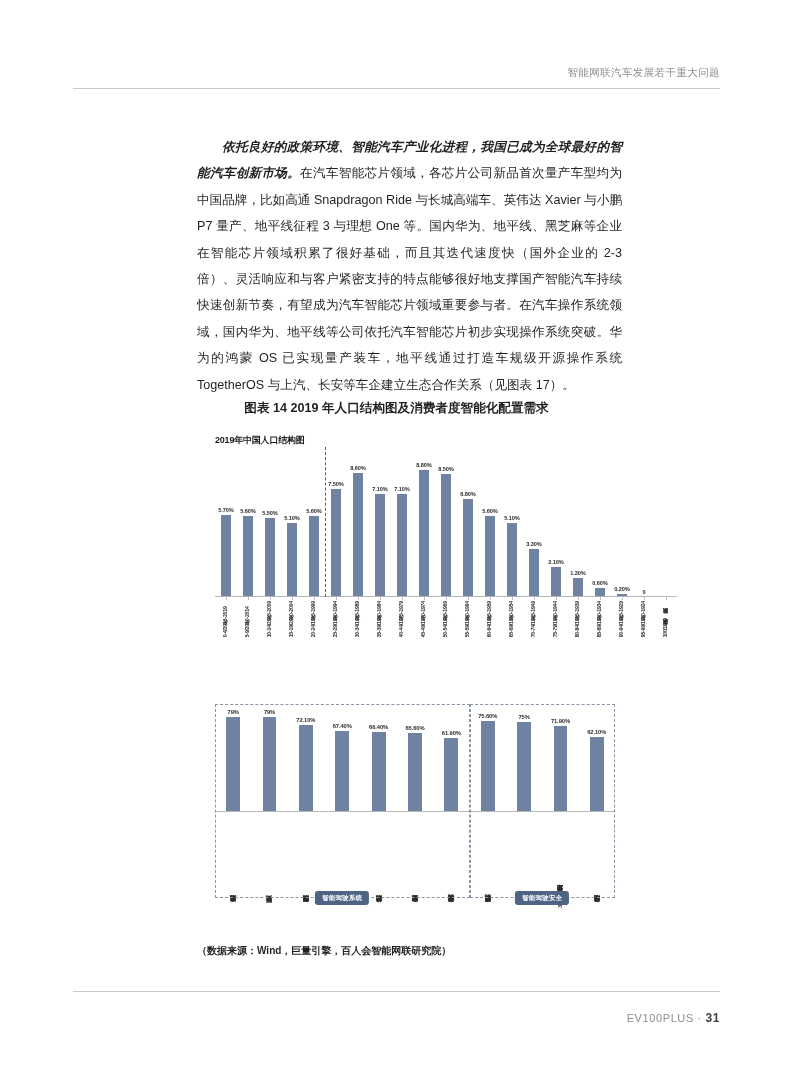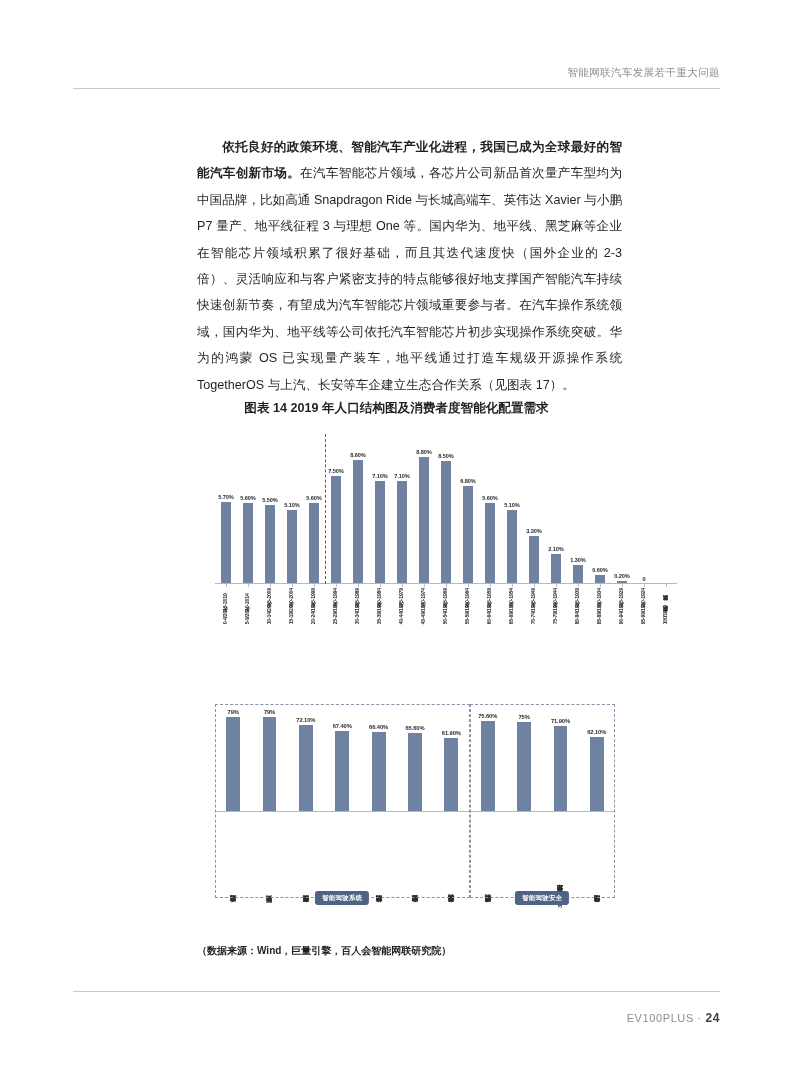--- a/index.html
+++ b/index.html
@@ -39,21 +39,21 @@
     top: 134px;
     left: 197px;
     width: 425px;
     font-size: 12.6px;
     line-height: 26.4px;
     color: #231f20;
     text-align: justify;
     text-justify: inter-ideograph;
     font-weight: 400;
   }
-  .body-copy .lead { font-weight: 700; }
+  .body-copy .lead { font-weight: 700; font-style: italic; }
   .body-copy p { margin: 0; text-indent: 2em; }
 
   
   .fig-title {
     position: absolute;
     top: 400px; left: 0; right: 0;
     text-align: center;
     font-size: 12.6px;
     font-weight: 700;
     color: #231f20;
@@ -230,20 +230,21 @@
 </div>
 <div class="hdr-rule"></div>
 
 <div class="body-copy">
   <p><span class="lead">依托良好的政策环境、智能汽车产业化进程，我国已成为全球最好的智能汽车创新市场。</span><span>在汽车智能芯片领域，各芯片公司新品首次量产车型均为中国品牌，比如高通 Snapdragon Ride 与长城高端车、英伟达 Xavier 与小鹏 P7 量产、地平线征程 3 与理想 One 等。国内华为、地平线、黑芝麻等企业在智能芯片领域积累了很好基础，而且其迭代速度快（国外企业的 2-3 倍）、灵活响应和与客户紧密支持的特点能够很好地支撑国产智能汽车持续快速创新节奏，有望成为汽车智能芯片领域重要参与者。在汽车操作系统领域，国内华为、地平线等公司依托汽车智能芯片初步实现操作系统突破。华为的鸿蒙 OS 已实现量产装车，地平线通过打造车规级开源操作系统 TogetherOS 与上汽、长安等车企建立生态合作关系（见图表 17）。</span></p>
 </div>
 
 <div class="fig-title">图表 14 2019 年人口结构图及消费者度智能化配置需求</div>
 
 <div class="chart-block" id="chart1">
+  <div class="chart-heading">2019年中国人口结构图</div>
   <div class="plot">
     <div class="bars" id="c1-bars">
         <div class="bar-slot">
           <div class="bar-val" style="bottom: 63.3333%; position: absolute;">5.70%</div>
           <div class="bar" style="height: 63.3333%; background: rgb(111, 130, 161);"></div>
         </div>
         <div class="bar-slot">
           <div class="bar-val" style="bottom: 62.2222%; position: absolute;">5.60%</div>
           <div class="bar" style="height: 62.2222%; background: rgb(111, 130, 161);"></div>
         </div>
@@ -509,14 +510,14 @@
       <div class="group-badge" style="background: rgb(79, 100, 133); left: 81.8182%; transform: translateX(-50%); top: 203px;">智能驾驶安全</div>
     </div>
 </div>
 
 <div class="source-note">（数据来源：Wind，巨量引擎，百人会智能网联研究院）</div>
 
 <div class="ftr-rule"></div>
 <div class="page-footer">
   <span>EV100PLUS</span>
   <span>·</span>
-  <span class="pg-num">24</span>
+  <span class="pg-num">31</span>
 </div>
 
 </body></html>

